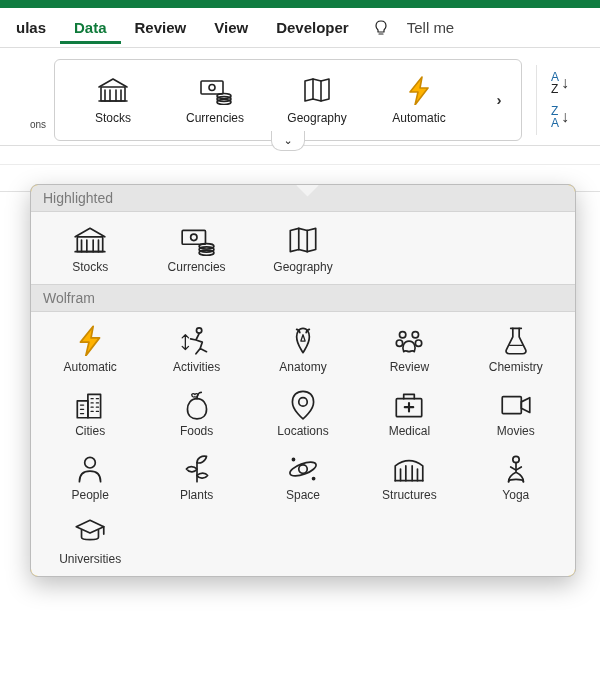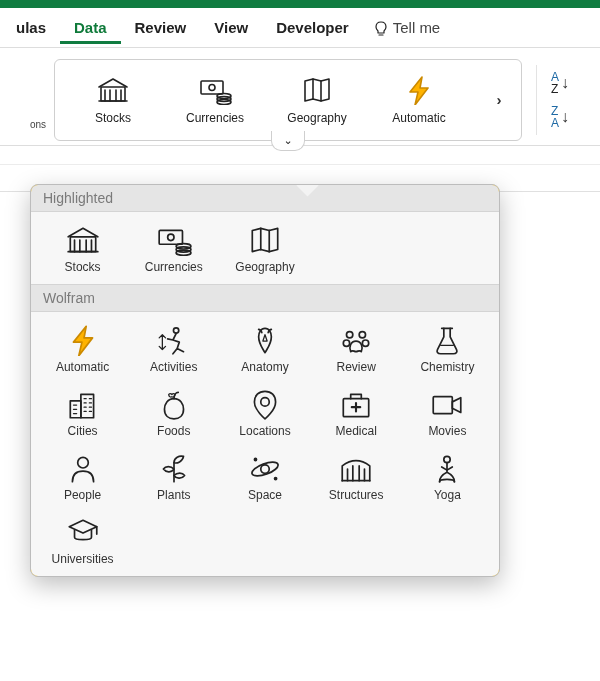--- a/index.html
+++ b/index.html
@@ -35,22 +35,22 @@
     cursor: pointer;
   }
   .tab.active {
     color: #0f7a3a;
     font-weight: 700;
     border-bottom: 3px solid #107c41;
     padding-bottom: 5px;
   }
   .tellme {
     display: flex;
-    align-items: flex-end;
-    gap: 4px;
+    align-items: flex-start;
+    gap: 18px;
     font-size: 15px;
     margin-left: 10px;
     color: #444;
   }
   .bulb {
     width: 16px; height:16px;
   }
 
   .ribbon {
     display: flex;
@@ -116,21 +116,21 @@
     border-top:1px solid #ececec;
     border-bottom:1px solid #e0e0e0;
     margin-top:18px;
   }
 
   
   .panel {
     position:absolute;
     top:184px;
     left:30px;
-    width:470px;
+    width:546px;
     background:#eab308;
     border:1px solid #bcbcbc;
     border-radius:8px;
     box-shadow:0 8px 24px rgba(0,0,0,.25);
     overflow:hidden;
   }
   .panel::before {
     content:"";
     position:absolute;
     top:-9px;

